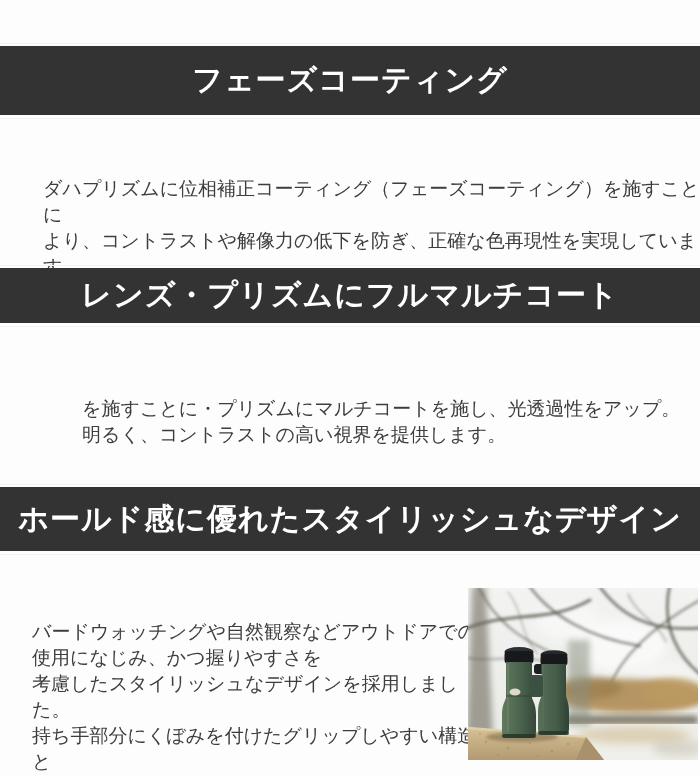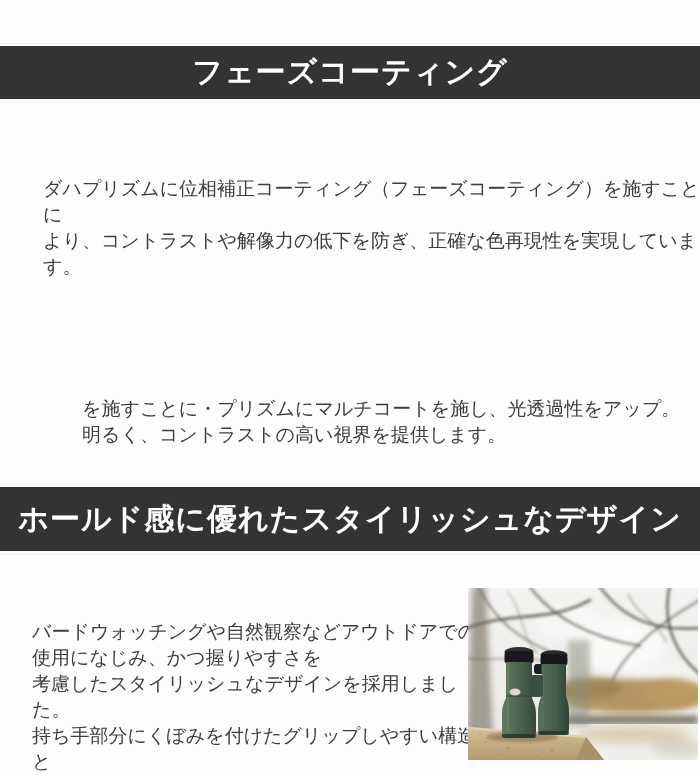--- a/index.html
+++ b/index.html
@@ -16,21 +16,21 @@
     font-family:"Liberation Serif","DejaVu Serif",serif;
     font-weight:600;font-size:30px;letter-spacing:1px;
     text-align:center;
     display:flex;align-items:center;justify-content:center;
   }
   .banner::before,.banner::after{
     content:"";position:absolute;left:0;right:0;height:1px;background:#f2f2f2;
   }
   .banner::before{top:-3px;}
   .banner::after{bottom:-4px;}
-  #banner-1{top:46px;height:53px;}
+  #banner-1{top:46px;height:69px;}
   #banner-2{top:268px;height:55px;}
   #banner-3{top:487px;height:64px;}
   .body-text{
     position:absolute;margin:18px;
     color:#3d3d3d;font-size:19px;line-height:26px;
     white-space:pre-line;
   }
   #p1{top:158px;left:25px;width:660px;}
   #p2{top:378px;left:64px;width:620px;}
   #p3{top:601px;left:14px;width:452px;}
@@ -42,20 +42,21 @@
 </head>
 <body>
 
 <div class="page">
 
   <h2 class="banner" id="banner-1">フェーズコーティング</h2>
 
   <p class="body-text" id="p1">ダハプリズムに位相補正コーティング（フェーズコーティング）を施すことに
 より、コントラストや解像力の低下を防ぎ、正確な色再現性を実現しています。</p>
 
+  <h2 class="banner" id="banner-2">レンズ・プリズムにフルマルチコート</h2>
 
   <p class="body-text" id="p2">を施すことに・プリズムにマルチコートを施し、光透過性をアップ。
 明るく、コントラストの高い視界を提供します。</p>
 
   <h2 class="banner" id="banner-3">ホールド感に優れたスタイリッシュなデザイン</h2>
 
   <p class="body-text" id="p3">バードウォッチングや自然観察などアウトドアでの
 使用になじみ、かつ握りやすさを
 考慮したスタイリッシュなデザインを採用しました。
 持ち手部分にくぼみを付けたグリップしやすい構造と

